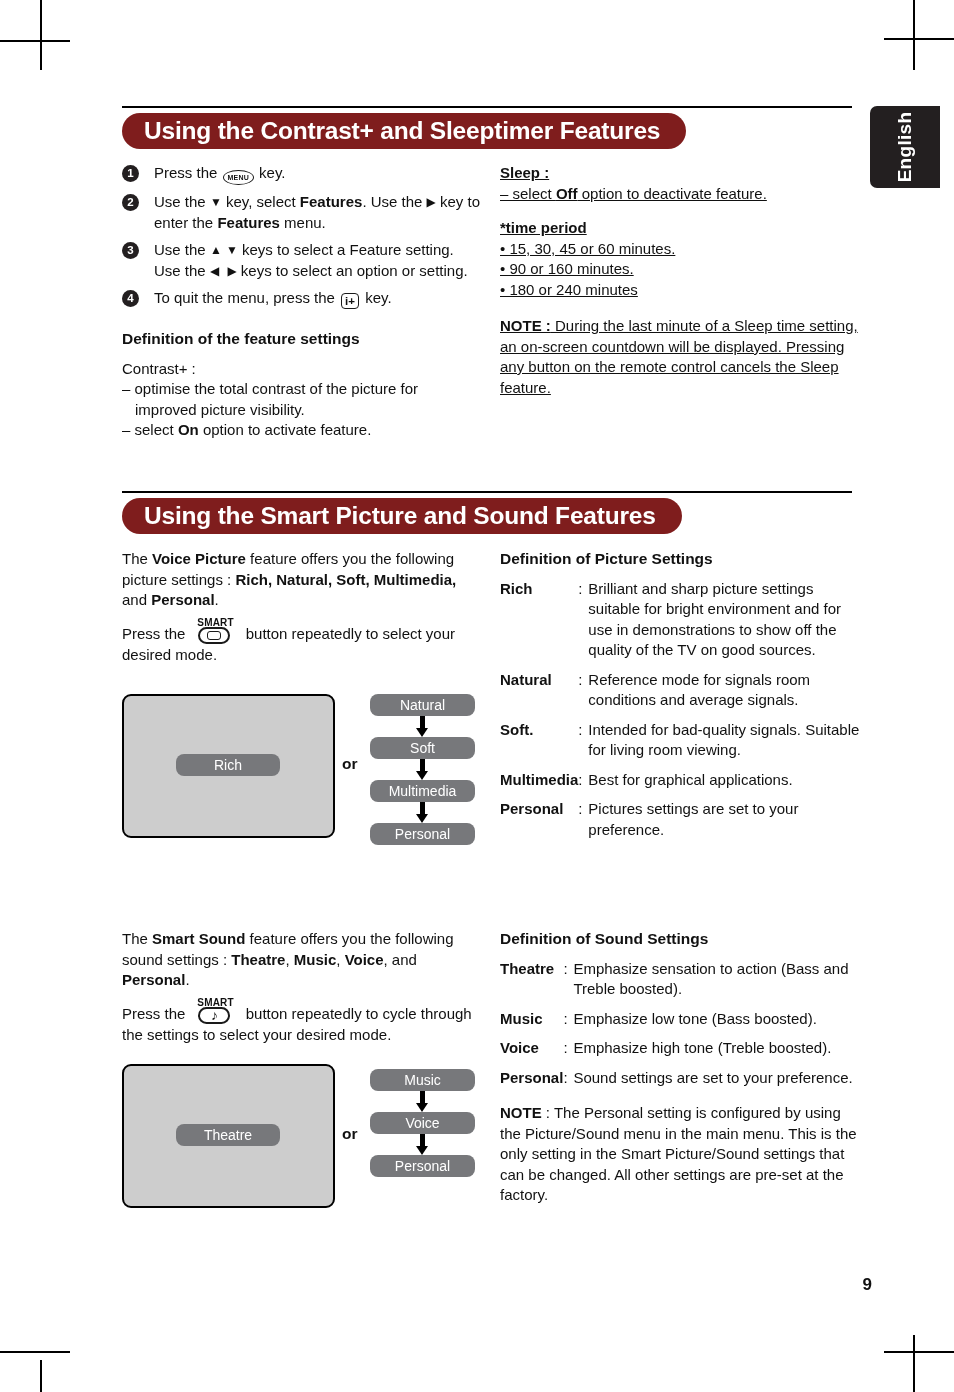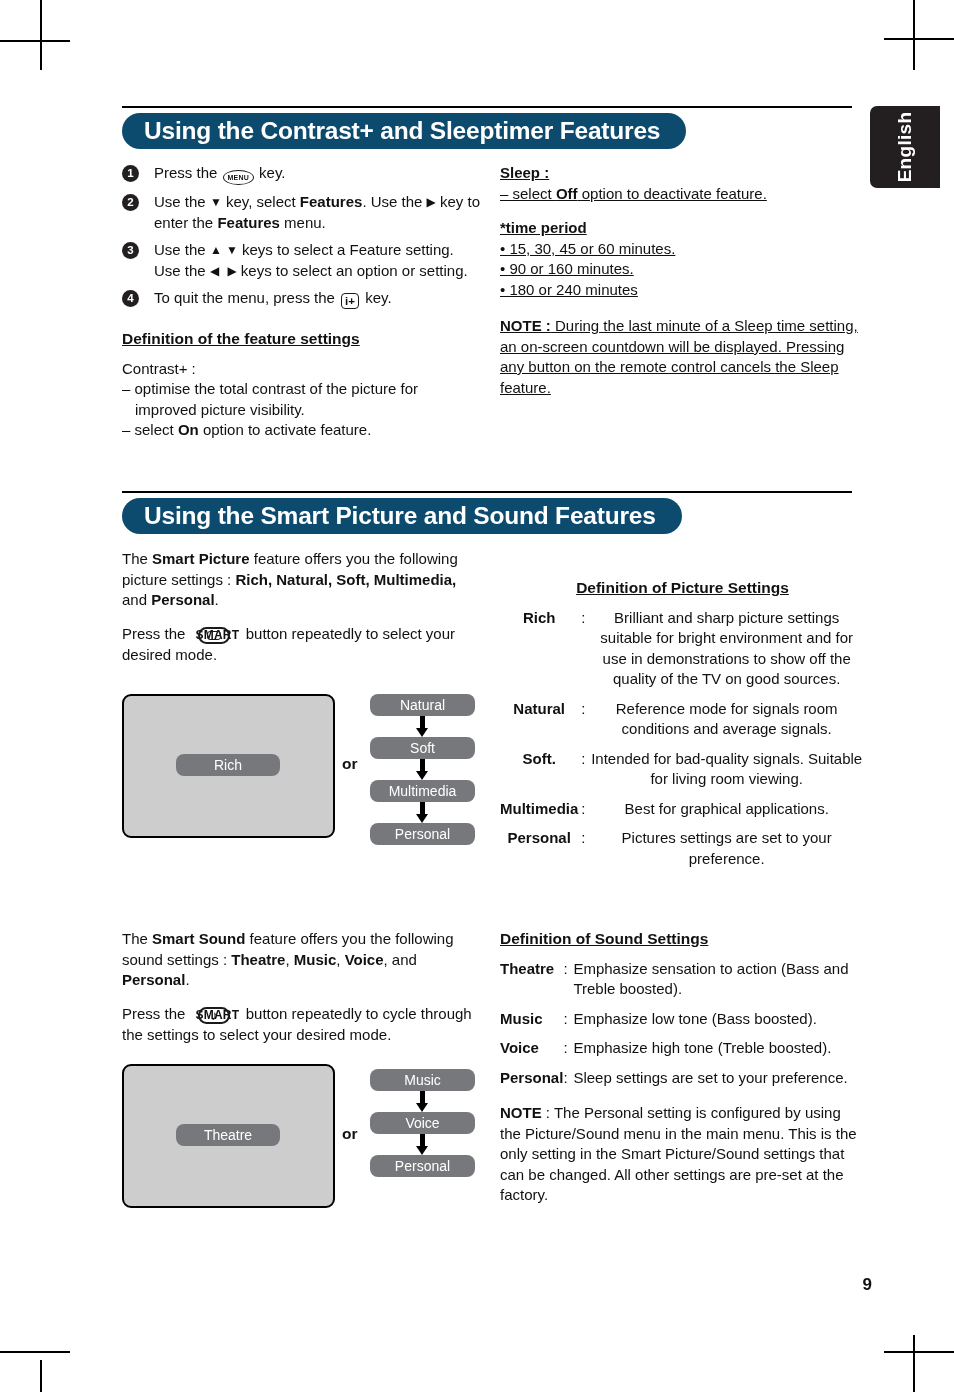--- a/index.html
+++ b/index.html
@@ -53,21 +53,21 @@
   }
 
   
   .banner-wrap { position: absolute; left: 122px; width: 730px; }
   .banner-rule {
     position: absolute; left: 0; top: 0; width: 730px; height: 2px; background: #000;
   }
   .banner {
     position: absolute;
     left: 0; top: 7px;
-    background: #0c4a6e;
+    background: #7f1d1d;
     color: #ffffff;
     border-radius: 18px;
     height: 36px;
     line-height: 36px;
     padding: 0 26px 0 22px;
     font-size: 24.5px;
     font-weight: bold;
     letter-spacing: -0.2px;
     white-space: nowrap;
     display: inline-block;
@@ -126,21 +126,20 @@
     padding: 0 3px;
     line-height: 14px;
     vertical-align: -2px;
     margin: 0 2px;
   }
   .arrow-gl { font-size: 12px; vertical-align: 1px; }
 
   
   .sub-head {
     font-weight: bold;
-    text-decoration: underline;
     font-size: 15.5px;
     margin: 0 0 9px 0;
   }
 
   .dash-item { padding-left: 13px; text-indent: -13px; }
   .bullet-item { padding-left: 11px; text-indent: -11px; }
 
   
   .def-table { width: 100%; border-collapse: collapse; }
   .def-table td { vertical-align: top; padding: 0 0 9px 0; line-height: 20.5px; }
@@ -153,24 +152,23 @@
     position: relative;
     width: 40px;
     height: 22px;
     vertical-align: -6px;
     margin: 0 6px;
   }
   .smart-label {
     position: absolute;
     top: -10px; left: 0; width: 40px;
     text-align: center;
-    font-size: 12px;
+    font-size: 10px;
     font-weight: bold;
     letter-spacing: .2px;
-    margin-top: 12px;
   }
   .smart-oval {
     position: absolute;
     left: 2px; top: 4px;
     width: 32px; height: 17px;
     border: 2.4px solid #1a1a1a;
     border-radius: 10px;
     box-sizing: border-box;
   }
   .smart-screen {
@@ -310,21 +308,21 @@
     <div style="height:16px;"></div>
     <div><b>NOTE :</b> During the last minute of a Sleep time setting, an on-screen countdown will be displayed. Pressing any button on the remote control cancels the Sleep feature.</div>
   </div>
 
   <div class="banner-wrap" style="top:491px;">
     <div class="banner-rule"></div>
     <div class="banner">Using the Smart Picture and Sound Features</div>
   </div>
 
   <div class="col col-left" style="top:549px;">
-    <div>The <b>Smart Picture</b> feature offers you the following picture settings : <b>Rich, Natural, Soft, Multimedia,</b> and <b>Personal</b>.</div>
+    <div>The <b>Voice Picture</b> feature offers you the following picture settings : <b>Rich, Natural, Soft, Multimedia,</b> and <b>Personal</b>.</div>
     <div style="height:12px;"></div>
     <div>
       <span>Press the</span>
       <span class="smart-btn">
         <span class="smart-label">SMART</span>
         <span class="smart-oval"></span>
         <span class="smart-screen"></span>
       </span>
       <span>button repeatedly to select your desired mode.</span>
     </div>
@@ -348,21 +346,21 @@
         </div>
       <div class="pill">Multimedia</div>
       <div class="chain-arrow">
           <span class="shaft"></span>
           <span class="head"></span>
         </div>
       <div class="pill">Personal</div>
     </div>
   </div>
 
-  <div class="col col-right" style="top:578px;text-align:center;">
+  <div class="col col-right" style="top:549px;">
     <div class="sub-head">Definition of Picture Settings</div>
     <table class="def-table">
       <tbody>
           <tr>
         <td class="def-term">Rich</td>
         <td class="def-colon">:</td>
         <td>Brilliant and sharp picture settings suitable for bright environment and for use in demonstrations to show off the quality of the TV on good sources.</td>
       </tr>
       <tr>
         <td class="def-term">Natural</td>
@@ -437,21 +435,21 @@
         <td>Emphasize low tone (Bass boosted).</td>
       </tr>
       <tr>
         <td class="def-term">Voice</td>
         <td class="def-colon">:</td>
         <td>Emphasize high tone (Treble boosted).</td>
       </tr>
       <tr>
         <td class="def-term">Personal</td>
         <td class="def-colon">:</td>
-        <td>Sleep settings are set to your preference.</td>
+        <td>Sound settings are set to your preference.</td>
       </tr>
     </tbody>
       </table>
     <div style="height:6px;"></div>
     <div><b>NOTE</b> : The Personal setting is configured by using the Picture/Sound menu in the main menu. This is the only setting in the Smart Picture/Sound settings that can be changed. All other settings are pre-set at the factory.</div>
   </div>
 
   <div class="page-num">9</div>
 
 </div>

